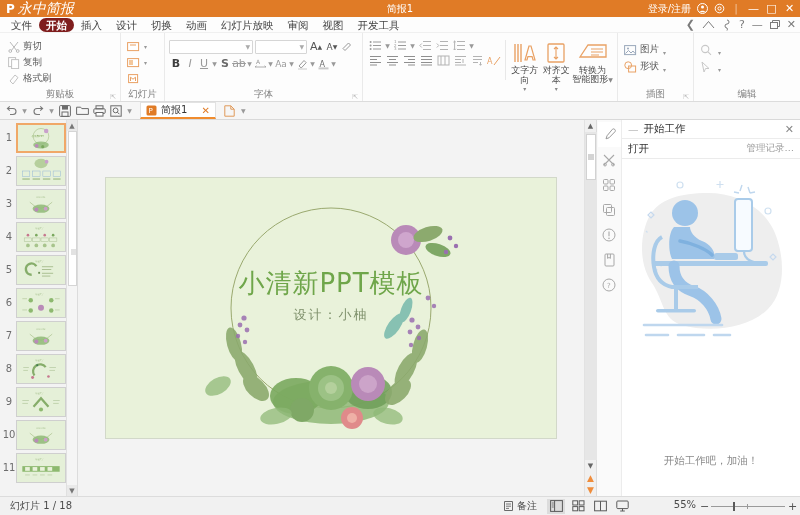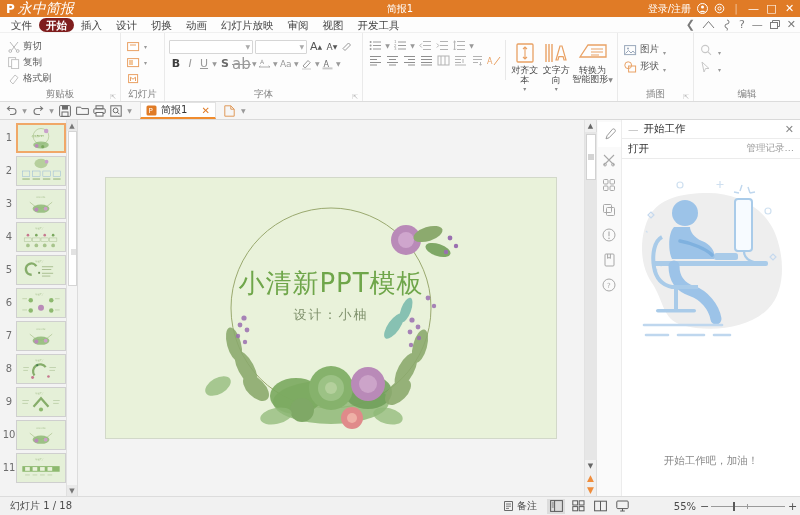--- a/index.html
+++ b/index.html
@@ -192,21 +192,21 @@
   }
 
   
   .statusbar {
     flex: 0 0 19px; background: #f1f1f1; border-top: 1px solid #dcdcdc;
     display: flex; align-items: center; font-size: 10px; color: #4a4a4a; padding: 0 4px;
     position: relative;
   }
   .sb-left { width: 190px; padding-left: 6px; }
   .sb-center { position: absolute; left: 0; right: 0; text-align: center; pointer-events: none; }
-  .sb-right { margin-left: auto; display: flex; align-items: center; gap: 4px; z-index: 2;}
+  .sb-right { margin-left: auto; display: flex; gap: 4px; z-index: 2;}
   .sb-notes { display:flex; align-items:center; gap:3px; margin-right: 6px;}
   .viewbtn { width: 18px; height: 15px; display:flex; align-items:center; justify-content:center; color:#5a5a5a;}
   .viewbtn.sel { background: #dcdcdc; }
   .zoomtxt { width: 28px; text-align: right; font-size: 10px; color:#4a4a4a;margin-left:33px;}
   .zoomslider { display: flex; align-items: center; gap: 3px; }
   .zs-track { width: 74px; height: 1px; background: #9a9a9a; position: relative; }
   .zs-handle { position: absolute; top: -4px; width: 2px; height: 9px; background: #5a5a5a; }
   .zs-tick { position:absolute; top:-2px; width:1px; height:5px; background:#9a9a9a; }
   .zs-pm { font-size: 11px; color: #555; width: 8px; text-align:center; }
   svg { display: block; }
@@ -369,21 +369,21 @@
                 <path d="M3 9.5L1 7.5 6.5 2l2 2z" fill="none" stroke="#9a9a9a" stroke-width="1"></path>
               </svg>
           </span>
         </div>
         <div class="fontrow2">
           <span class="fbtn" style="font-weight:bold;color:#3f3f3f;">B</span>
           <span class="fbtn" style="font-style:italic;color:#9a9a9a;">I</span>
           <span class="fbtn" style="text-decoration:underline;color:#9a9a9a;">U</span>
           <span class="mini-caret">▼</span>
           <span class="fbtn" style="font-weight:bold;color:#6a6a6a;">S</span>
-          <span class="fbtn" style="color:#9a9a9a;font-size:15px;text-decoration:line-through;">ab</span>
+          <span class="fbtn" style="color:#9a9a9a;font-size:11px;text-decoration:line-through;">ab</span>
           <span class="mini-caret">▼</span>
           <span class="fbtn" style="color:#9a9a9a;font-size:9px;">
             <svg width="13" height="11" viewBox="0 0 13 11">
                 <text x="2" y="6" font-size="6" fill="#9a9a9a">A</text>
                 <path d="M1 9h11M1 9l1.5-1.2M12 9l-1.5-1.2" stroke="#9a9a9a" stroke-width=".8" fill="none"></path>
               </svg>
           </span>
           <span class="mini-caret">▼</span>
           <span class="fbtn" style="color:#9a9a9a;font-size:9px;">Aa</span>
           <span class="mini-caret">▼</span>
@@ -496,37 +496,37 @@
                   <path d="M7 10l6-8" stroke="#e9a164" stroke-width="1"></path>
                 </svg>
             </span>
           </div>
         </div>
 
         <div class="sep-v"></div>
 
         <div class="vbig">
           <span class="glyph">
+            <svg width="26" height="24" viewBox="0 0 26 24">
+              <path d="M3 3v18M6 3v18M9 3v18" stroke="#e9a164" stroke-width="1.4"></path>
+              <path d="M17 5l-4 14h2l.9-3.4h4.2L21 19h2L19 5z" fill="none" stroke="#e9a164" stroke-width="1.2"></path>
+            </svg>
+          </span>
+          <span class="lbl">文字方向</span>
+          <span class="caret" style="font-size:6px;color:#888;">▾</span>
+        </div>
+
+        <div class="vbig">
+          <span class="glyph">
             <svg width="24" height="24" viewBox="0 0 24 24">
               <rect x="4" y="3" width="16" height="18" rx="1" fill="none" stroke="#e9a164" stroke-width="1.3"></rect>
               <path d="M12 6v12M10 8l2-2 2 2M10 16l2 2 2-2" fill="none" stroke="#e9a164" stroke-width="1.1"></path>
             </svg>
           </span>
           <span class="lbl">对齐文本</span>
-          <span class="caret" style="font-size:6px;color:#888;">▾</span>
-        </div>
-
-        <div class="vbig">
-          <span class="glyph">
-            <svg width="26" height="24" viewBox="0 0 26 24">
-              <path d="M3 3v18M6 3v18M9 3v18" stroke="#e9a164" stroke-width="1.4"></path>
-              <path d="M17 5l-4 14h2l.9-3.4h4.2L21 19h2L19 5z" fill="none" stroke="#e9a164" stroke-width="1.2"></path>
-            </svg>
-          </span>
-          <span class="lbl">文字方向</span>
           <span class="caret" style="font-size:6px;color:#888;">▾</span>
         </div>
 
         <div class="vbig" style="width:44px">
           <span class="glyph">
             <svg width="30" height="24" viewBox="0 0 30 24">
               <path d="M2 16 L10 4 H28 V16 Z" fill="none" stroke="#e9a164" stroke-width="1.3"></path>
               <path d="M13 8h12M13 11h12M13 14h8" stroke="#e9a164" stroke-width="1"></path>
             </svg>
           </span>

